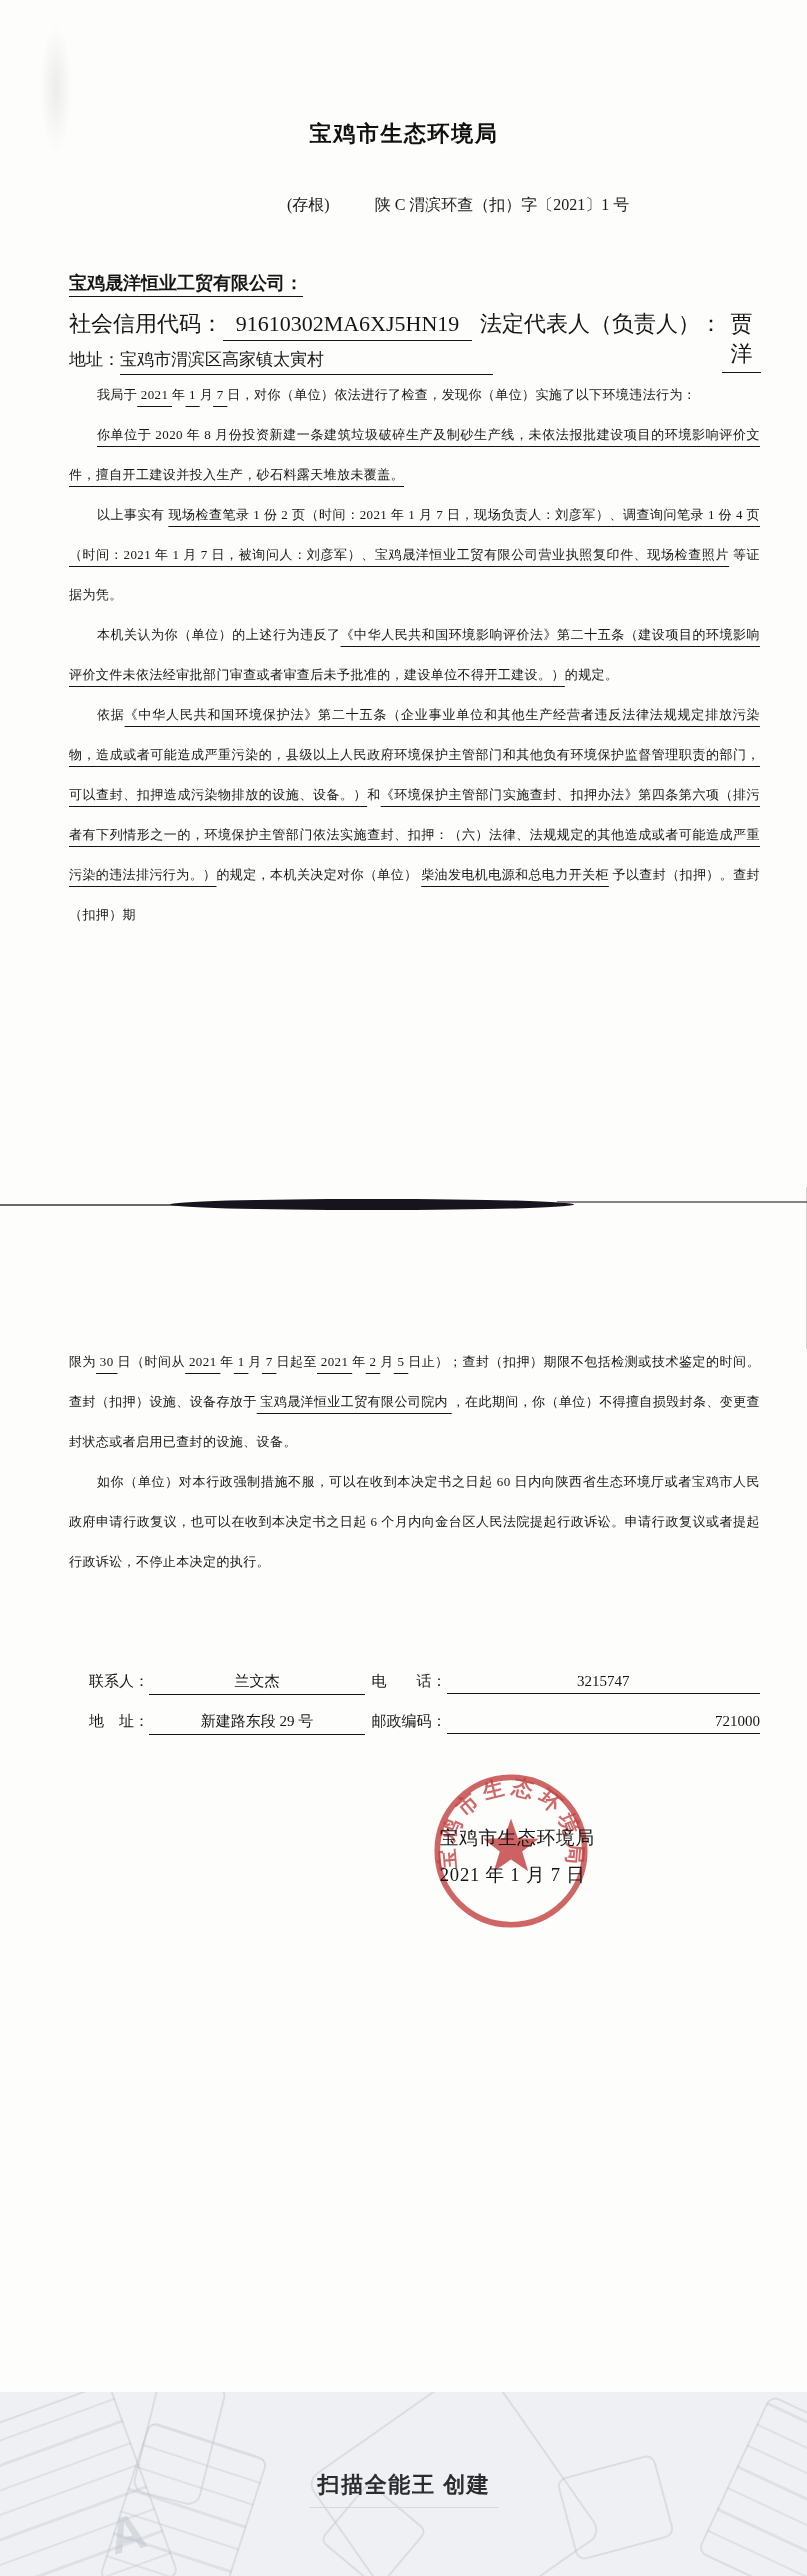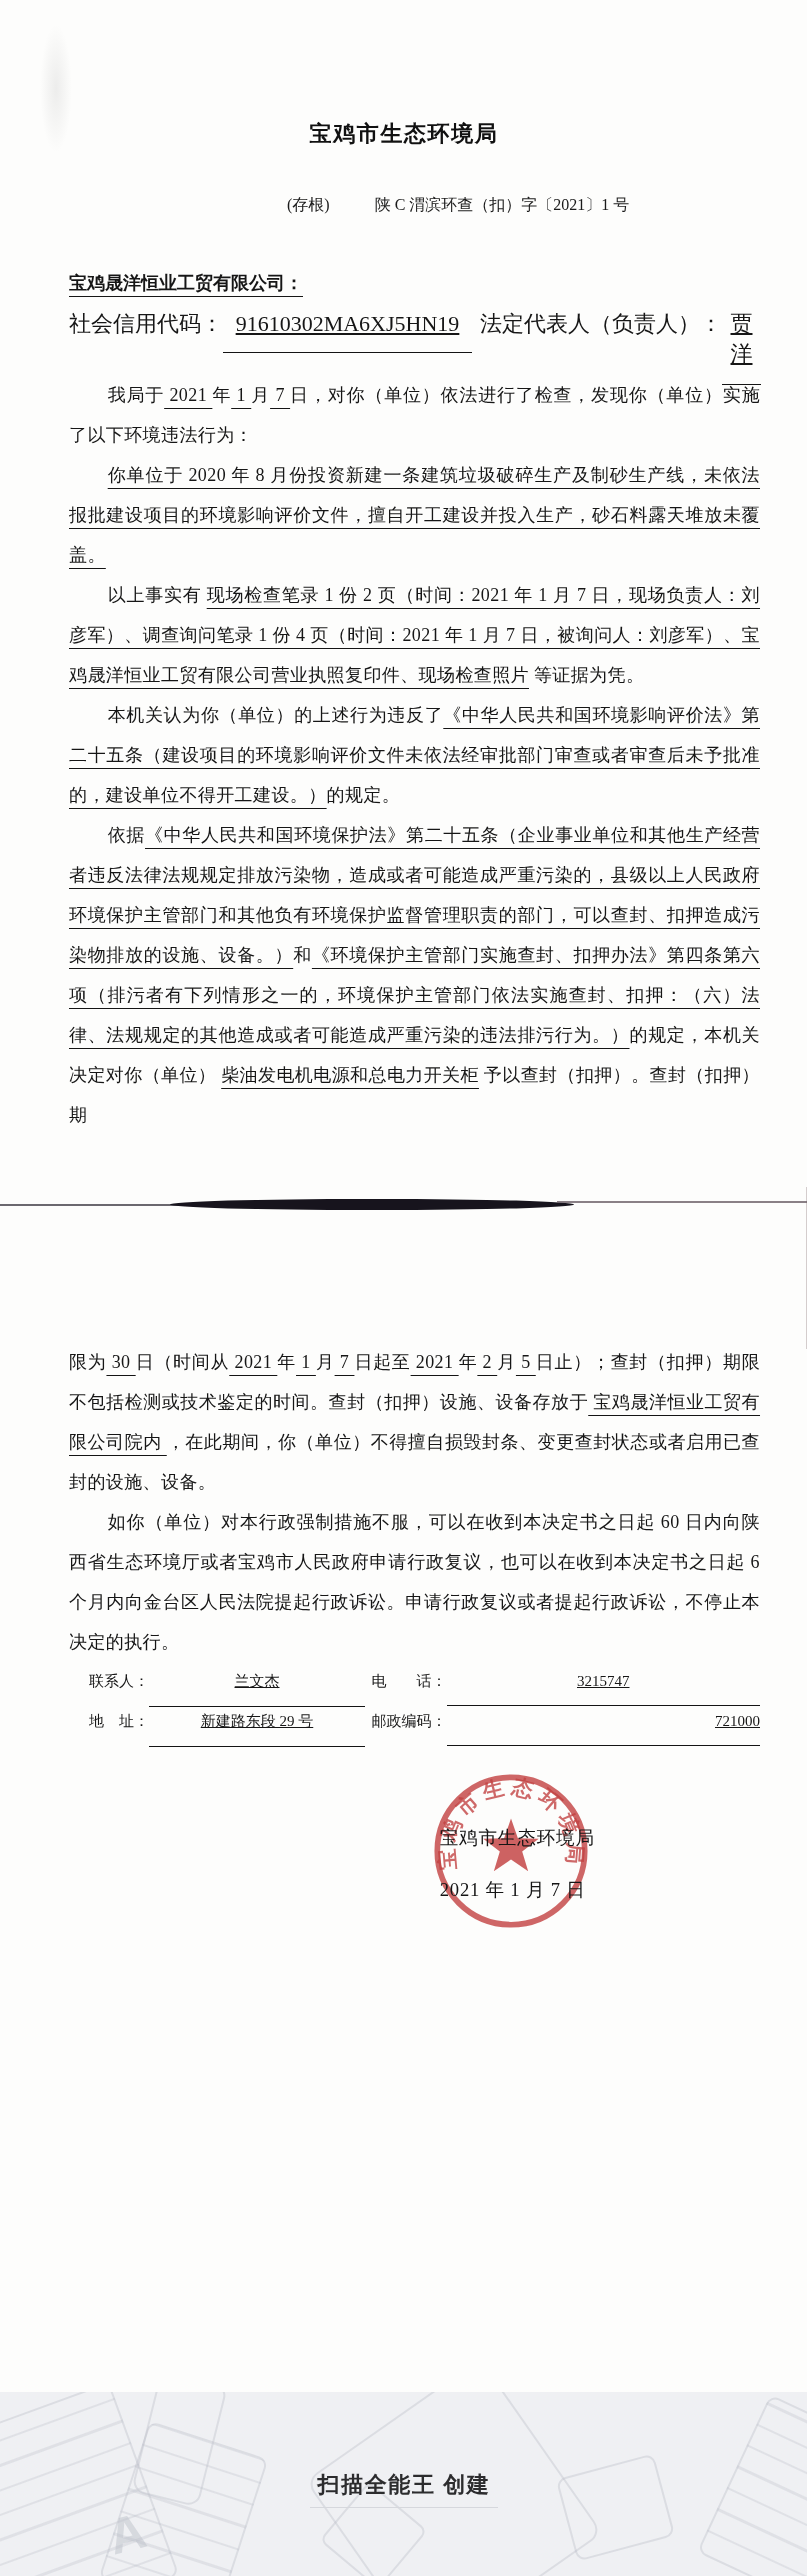--- a/index.html
+++ b/index.html
@@ -14,26 +14,26 @@
                font-family:"Liberation Sans","DejaVu Sans",sans-serif;font-weight:bold;
                font-size:22px;line-height:31px;letter-spacing:1.6px;color:#111;}
   
   .meta-line{position:absolute;top:195px;left:287px;display:flex;gap:45px;font-size:16px;color:#1a1a1a;}
   
   .recipient{position:absolute;top:271px;left:69px;font-size:18px;font-weight:bold;
              text-decoration:underline;text-decoration-thickness:1.4px;text-underline-offset:6.5px;}
   
   .fields-row{position:absolute;top:309px;left:69px;right:47px;display:flex;align-items:baseline;font-size:22px;}
   .address-row{position:absolute;top:348px;left:69px;right:47px;display:flex;align-items:baseline;font-size:17px;}
-  .bl{display:inline-block;border-bottom:1.4px solid #141414;text-align:center;padding-bottom:15px;text-decoration:underline;}
+  .bl{display:inline-block;border-bottom:1.4px solid #141414;text-align:center;padding-bottom:3px;}
   .bl-code{width:249px;}
   .bl-rep{flex:1;}
   .bl-addr{width:373px;text-align:left;}
   
-  .body-block{position:absolute;left:69px;right:48px;font-size:18px;line-height:40px;
+  .body-block{position:absolute;left:69px;right:48px;font-size:13px;line-height:40px;
               text-align:justify;letter-spacing:0.4px;}
   .body1{top:375px;}
   .body2{top:1342px;}
   .para{margin:0;text-indent:2.15em;}
   .para.noindent{text-indent:0;}
   .u{text-decoration:underline;text-decoration-thickness:1.3px;text-underline-offset:6.5px;text-decoration-color:#141414;}
   
   .pagebreak{position:absolute;left:0;top:1197px;width:100%;height:16px;}
   .smear-tail{position:absolute;left:0;top:6.5px;width:202px;height:2.4px;background:#3a3540;opacity:.75;}
   .smear-main{position:absolute;left:170px;top:1.6px;width:404px;height:11.3px;background:#17141d;border-radius:50%;}
@@ -46,21 +46,21 @@
   .bl-phone{flex:1;}
   .bl-street{width:216px;}
   .bl-post{flex:1;text-align:right;}
   
   .stamp{position:absolute;left:430px;top:1770px;width:162px;height:162px;}
   .stamp svg{position:absolute;left:0;top:0;}
   .ring{font-family:"Liberation Sans","DejaVu Sans",sans-serif;font-size:26px;letter-spacing:7px;
         fill:#c24040;opacity:.78;font-weight:bold;}
   .stamp-text{position:absolute;left:9.7px;width:153px;font-size:18.6px;color:#151515;letter-spacing:0.8px;white-space:nowrap;}
   .stamp-agency{top:55px;}
-  .stamp-date{top:107px;font-family:Liberation Serif, serif;}
+  .stamp-date{top:92px;font-family:Liberation Serif, serif;}
   
   .footer{position:absolute;left:0;top:2392px;width:100%;height:184px;background:#eff0f3;overflow:hidden;}
   .shp{position:absolute;border:2.4px solid rgba(186,190,200,.38);border-radius:9.7px;}
   .shp.lines{background:repeating-linear-gradient(0deg,transparent 0 21px,rgba(186,190,200,.30) 21px 23.4px);}
   .letterA{position:absolute;left:109px;top:113px;font-family:"Liberation Sans",sans-serif;font-weight:bold;
            font-size:50px;color:rgba(184,188,198,.45);transform:rotate(-14deg);}
   .watermark{position:absolute;top:78px;left:0;width:100%;text-align:center;}
   .watermark span{display:inline-block;font-family:"Liberation Sans","DejaVu Sans",sans-serif;font-weight:bold;
                   font-size:22px;color:#2c2c2e;padding:0 8px 6.5px;border-bottom:1.6px solid #d6d8dd;letter-spacing:1.6px;}
 </style>
@@ -83,20 +83,24 @@
 
   <div class="recipient">宝鸡晟洋恒业工贸有限公司：</div>
 
   <div class="fields-row">
     <span>社会信用代码：</span>
     <span class="bl bl-code">91610302MA6XJ5HN19</span>
     <span style="margin-left:8px;">法定代表人（负责人）：</span>
     <span class="bl bl-rep">贾洋</span>
   </div>
 
+  <div class="address-row">
+    <span>地址：</span>
+    <span class="bl bl-addr">宝鸡市渭滨区高家镇太寅村</span>
+  </div>
 
   <div class="body-block body1">
     <p class="para"><span>我局于</span><span class="u"> 2021 </span><span>年</span><span class="u"> 1 </span><span>月</span><span class="u"> 7 </span><span>日，对你（单位）依法进行了检查，发现你（单位）实施了以下环境违法行为：</span></p>
     <p class="para"><span class="u">你单位于 2020 年 8 月份投资新建一条建筑垃圾破碎生产及制砂生产线，未依法报批建设项目的环境影响评价文件，擅自开工建设并投入生产，砂石料露天堆放未覆盖。</span></p>
     <p class="para"><span>以上事实有 </span><span class="u">现场检查笔录 1 份 2 页（时间：2021 年 1 月 7 日，现场负责人：刘彦军）、调查询问笔录 1 份 4 页（时间：2021 年 1 月 7 日，被询问人：刘彦军）、宝鸡晟洋恒业工贸有限公司营业执照复印件、现场检查照片</span><span> 等证据为凭。</span></p>
     <p class="para"><span>本机关认为你（单位）的上述行为违反了</span><span class="u">《中华人民共和国环境影响评价法》第二十五条（建设项目的环境影响评价文件未依法经审批部门审查或者审查后未予批准的，建设单位不得开工建设。）</span><span>的规定。</span></p>
     <p class="para"><span>依据</span><span class="u">《中华人民共和国环境保护法》第二十五条（企业事业单位和其他生产经营者违反法律法规规定排放污染物，造成或者可能造成严重污染的，县级以上人民政府环境保护主管部门和其他负有环境保护监督管理职责的部门，可以查封、扣押造成污染物排放的设施、设备。）</span><span>和</span><span class="u">《环境保护主管部门实施查封、扣押办法》第四条第六项（排污者有下列情形之一的，环境保护主管部门依法实施查封、扣押：（六）法律、法规规定的其他造成或者可能造成严重污染的违法排污行为。）</span><span>的规定，本机关决定对你（单位） </span><span class="u">柴油发电机电源和总电力开关柜</span><span> 予以查封（扣押）。查封（扣押）期</span></p>
   </div>
 
   <div class="pagebreak">

